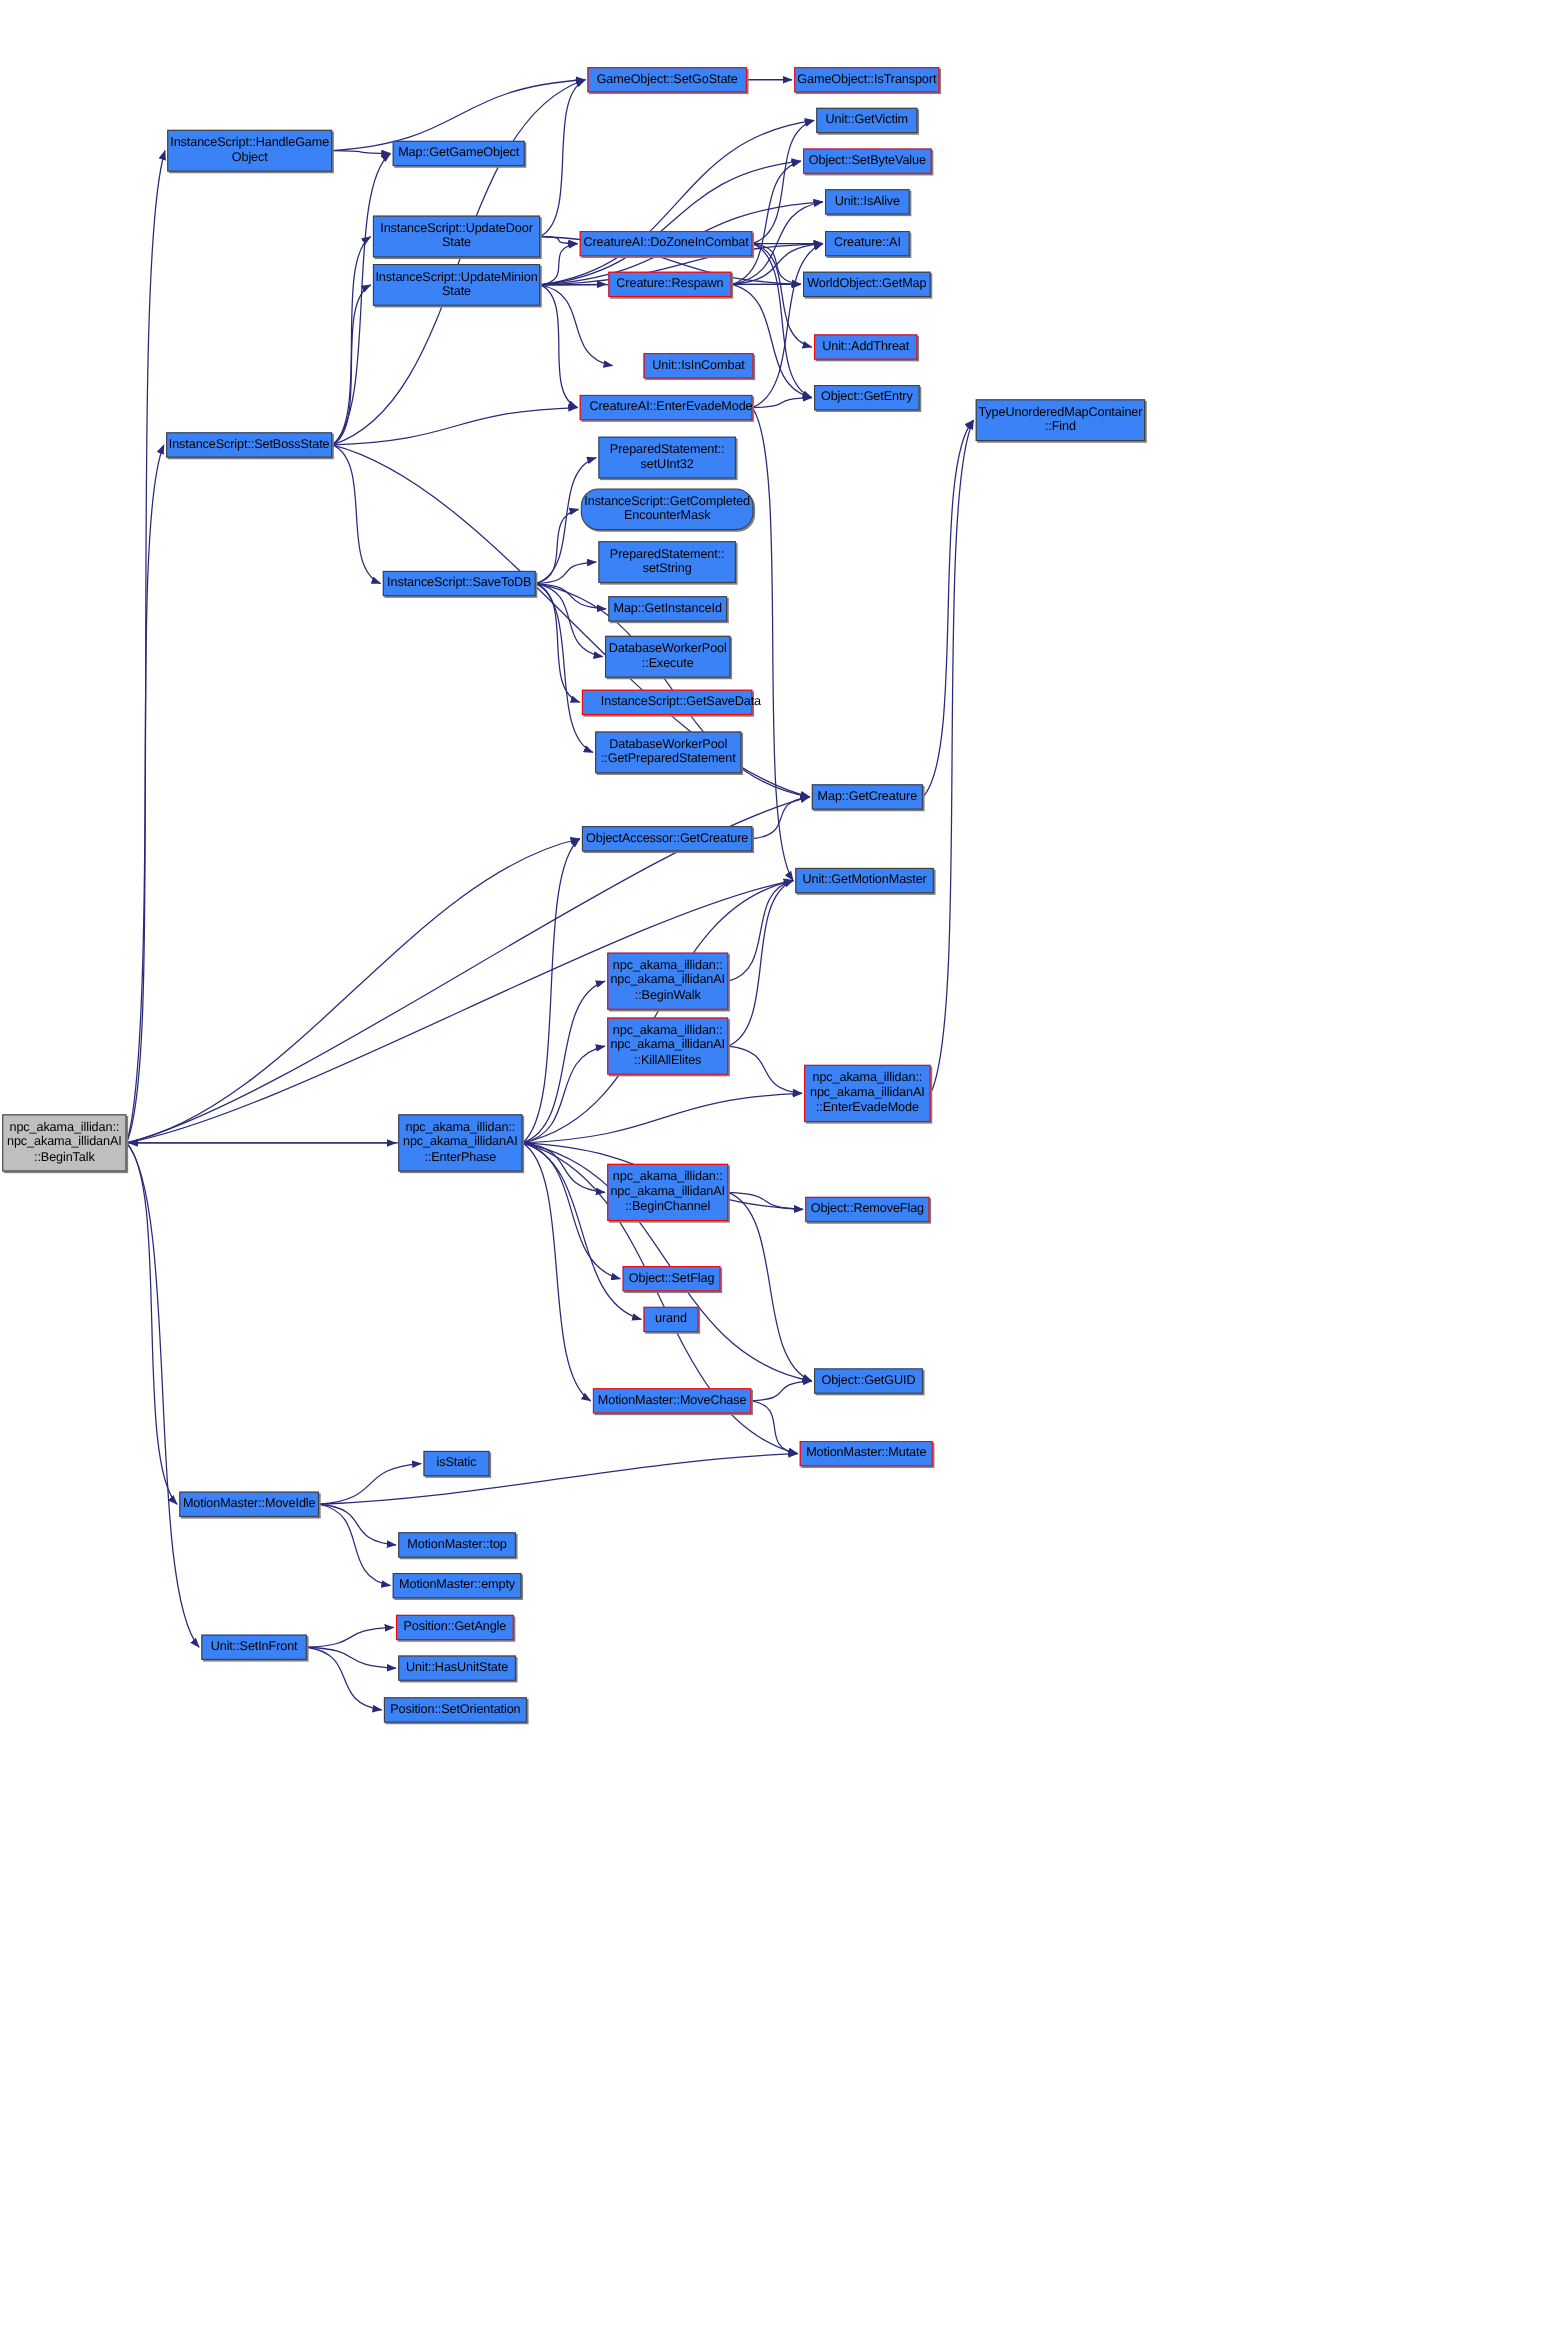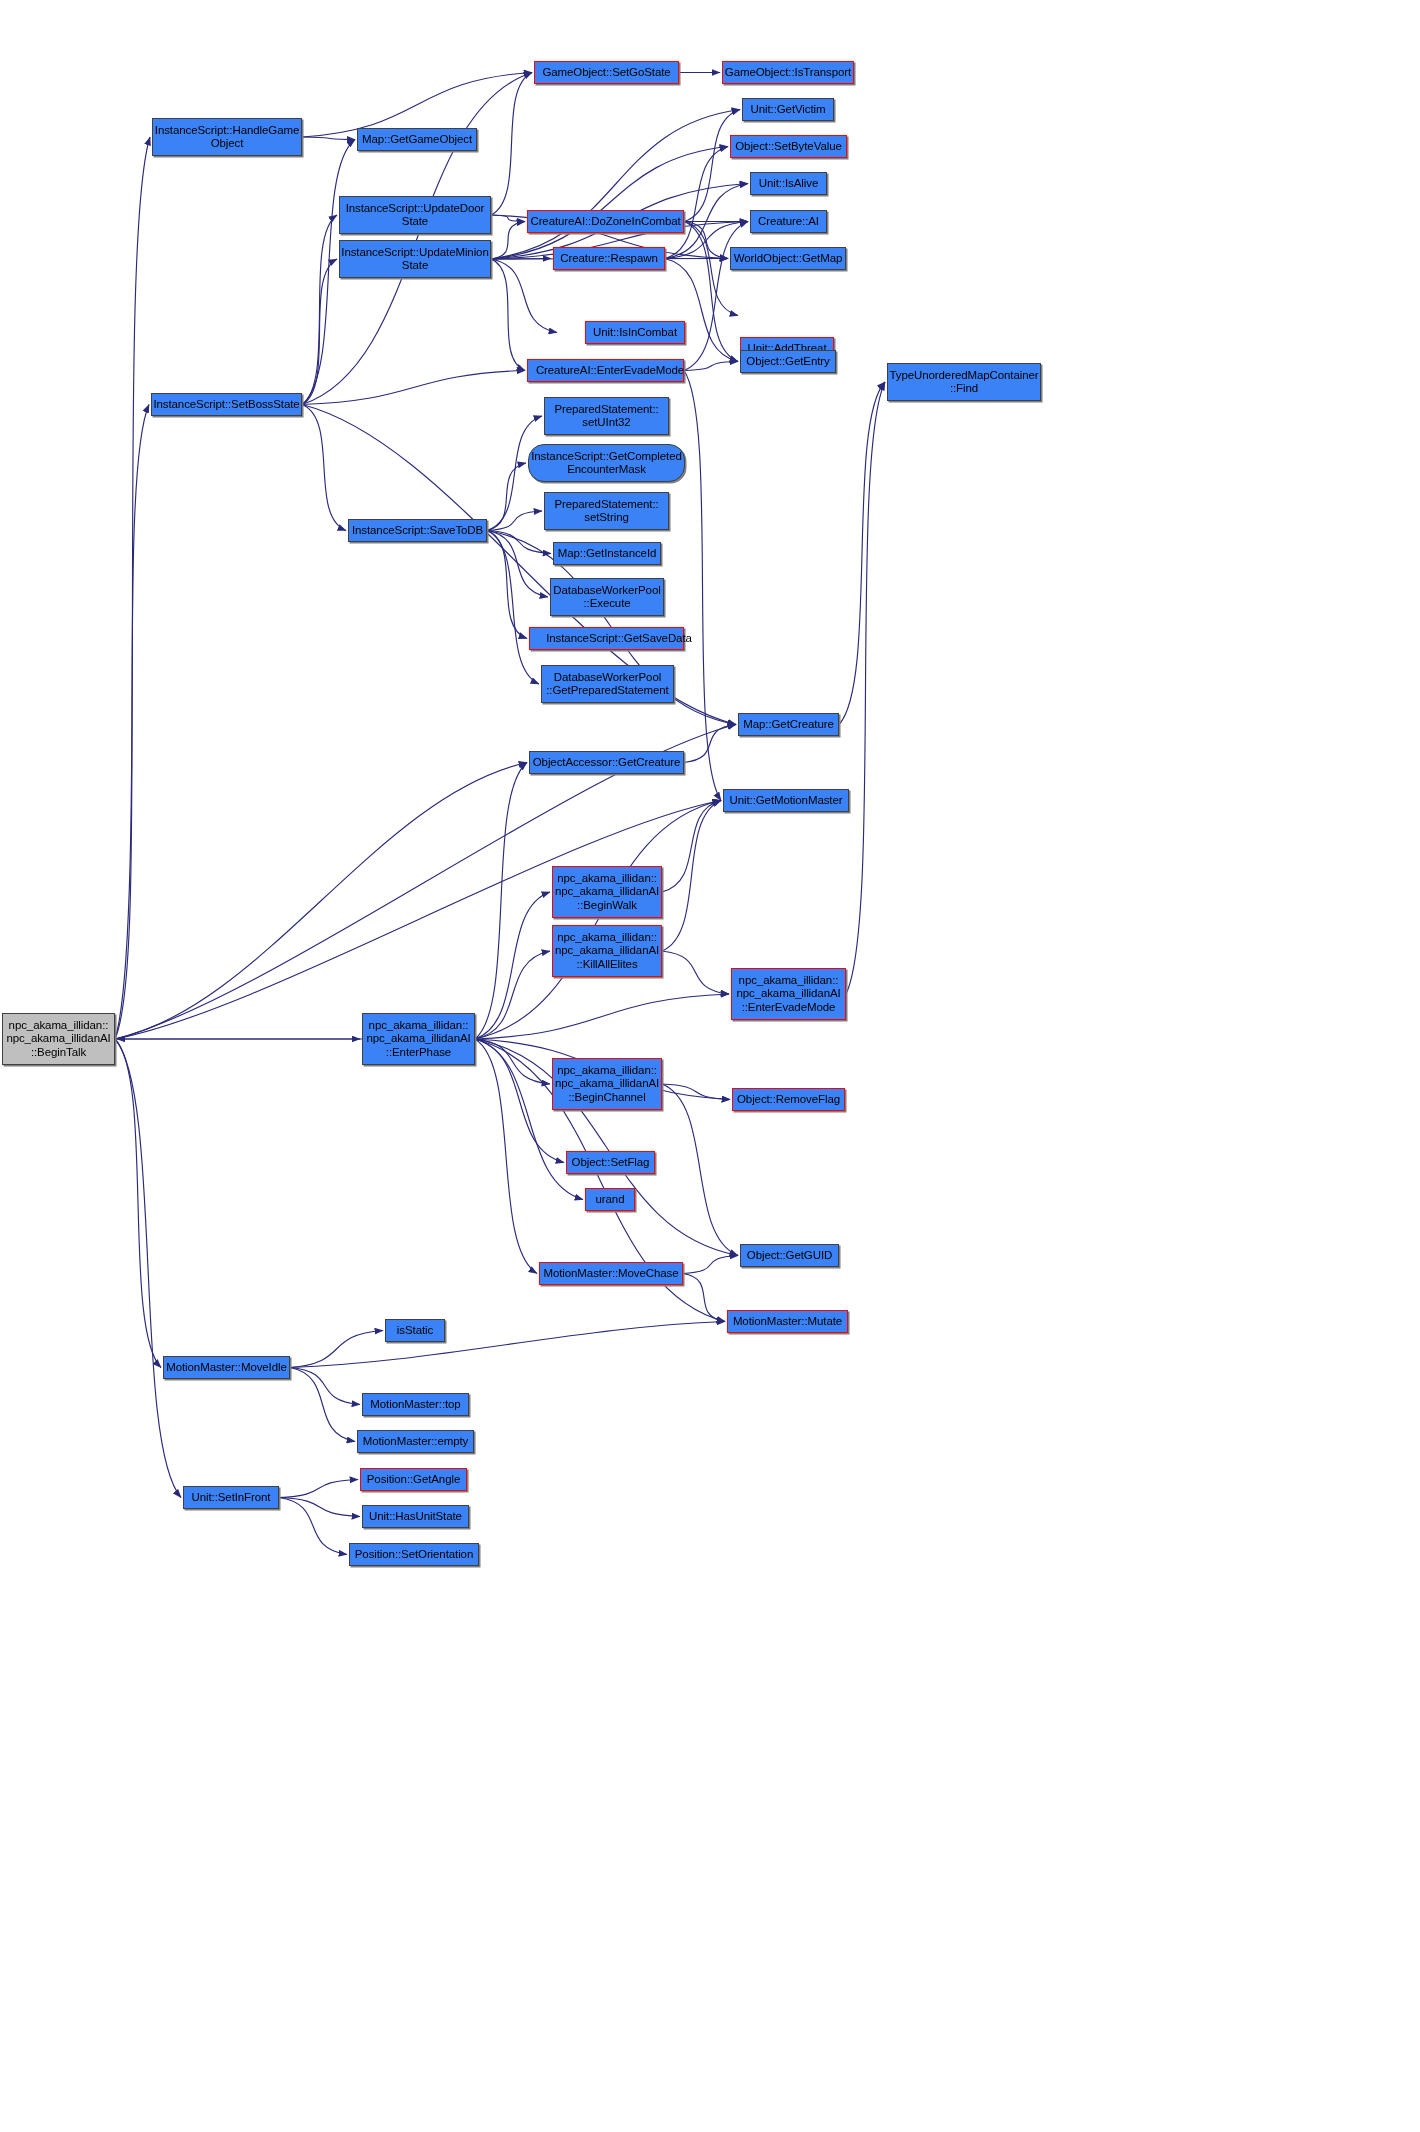--- a/index.html
+++ b/index.html
@@ -125,21 +125,21 @@
       <div class="node shadow" style="left: 152px; top: 118px; width: 150px; height: 38px;">InstanceScript::HandleGame
 Object</div>
       <div class="node shadow" style="left: 357px; top: 128px; width: 120px; height: 23px;">Map::GetGameObject</div>
       <div class="node shadow red" style="left: 534px; top: 61px; width: 145px; height: 23px;">GameObject::SetGoState</div>
       <div class="node shadow red" style="left: 722px; top: 61px; width: 132px; height: 23px;">GameObject::IsTransport</div>
       <div class="node shadow" style="left: 742px; top: 98px; width: 92px; height: 23px;">Unit::GetVictim</div>
       <div class="node shadow red" style="left: 730px; top: 135px; width: 117px; height: 23px;">Object::SetByteValue</div>
       <div class="node shadow" style="left: 750px; top: 172px; width: 77px; height: 23px;">Unit::IsAlive</div>
       <div class="node shadow" style="left: 750px; top: 210px; width: 77px; height: 23px;">Creature::AI</div>
       <div class="node shadow" style="left: 730px; top: 247px; width: 116px; height: 23px;">WorldObject::GetMap</div>
-      <div class="node shadow red" style="left: 740px; top: 304px; width: 94px; height: 23px; margin-top: 33px;">Unit::AddThreat</div>
+      <div class="node shadow red" style="left: 740px; top: 304px; width: 94px; height: 23px;">Unit::AddThreat</div>
       <div class="node shadow" style="left: 740px; top: 350px; width: 96px; height: 23px;">Object::GetEntry</div>
       <div class="node shadow" style="left: 339px; top: 196px; width: 152px; height: 38px;">InstanceScript::UpdateDoor
 State</div>
       <div class="node shadow" style="left: 339px; top: 240px; width: 152px; height: 38px;">InstanceScript::UpdateMinion
 State</div>
       <div class="node shadow red" style="left: 527px; top: 210px; width: 157px; height: 23px;">CreatureAI::DoZoneInCombat</div>
       <div class="node shadow red" style="left: 553px; top: 247px; width: 112px; height: 23px;">Creature::Respawn</div>
       <div class="node shadow red" style="left: 559px; top: 321px; width: 100px; height: 23px; margin-left: 26px;">Unit::IsInCombat</div>
       <div class="node shadow red" style="left: 527px; top: 359px; width: 157px; height: 23px; padding-left: 12px;">CreatureAI::EnterEvadeMode</div>
       <div class="node shadow" style="left: 887px; top: 363px; width: 154px; height: 38px;">TypeUnorderedMapContainer

